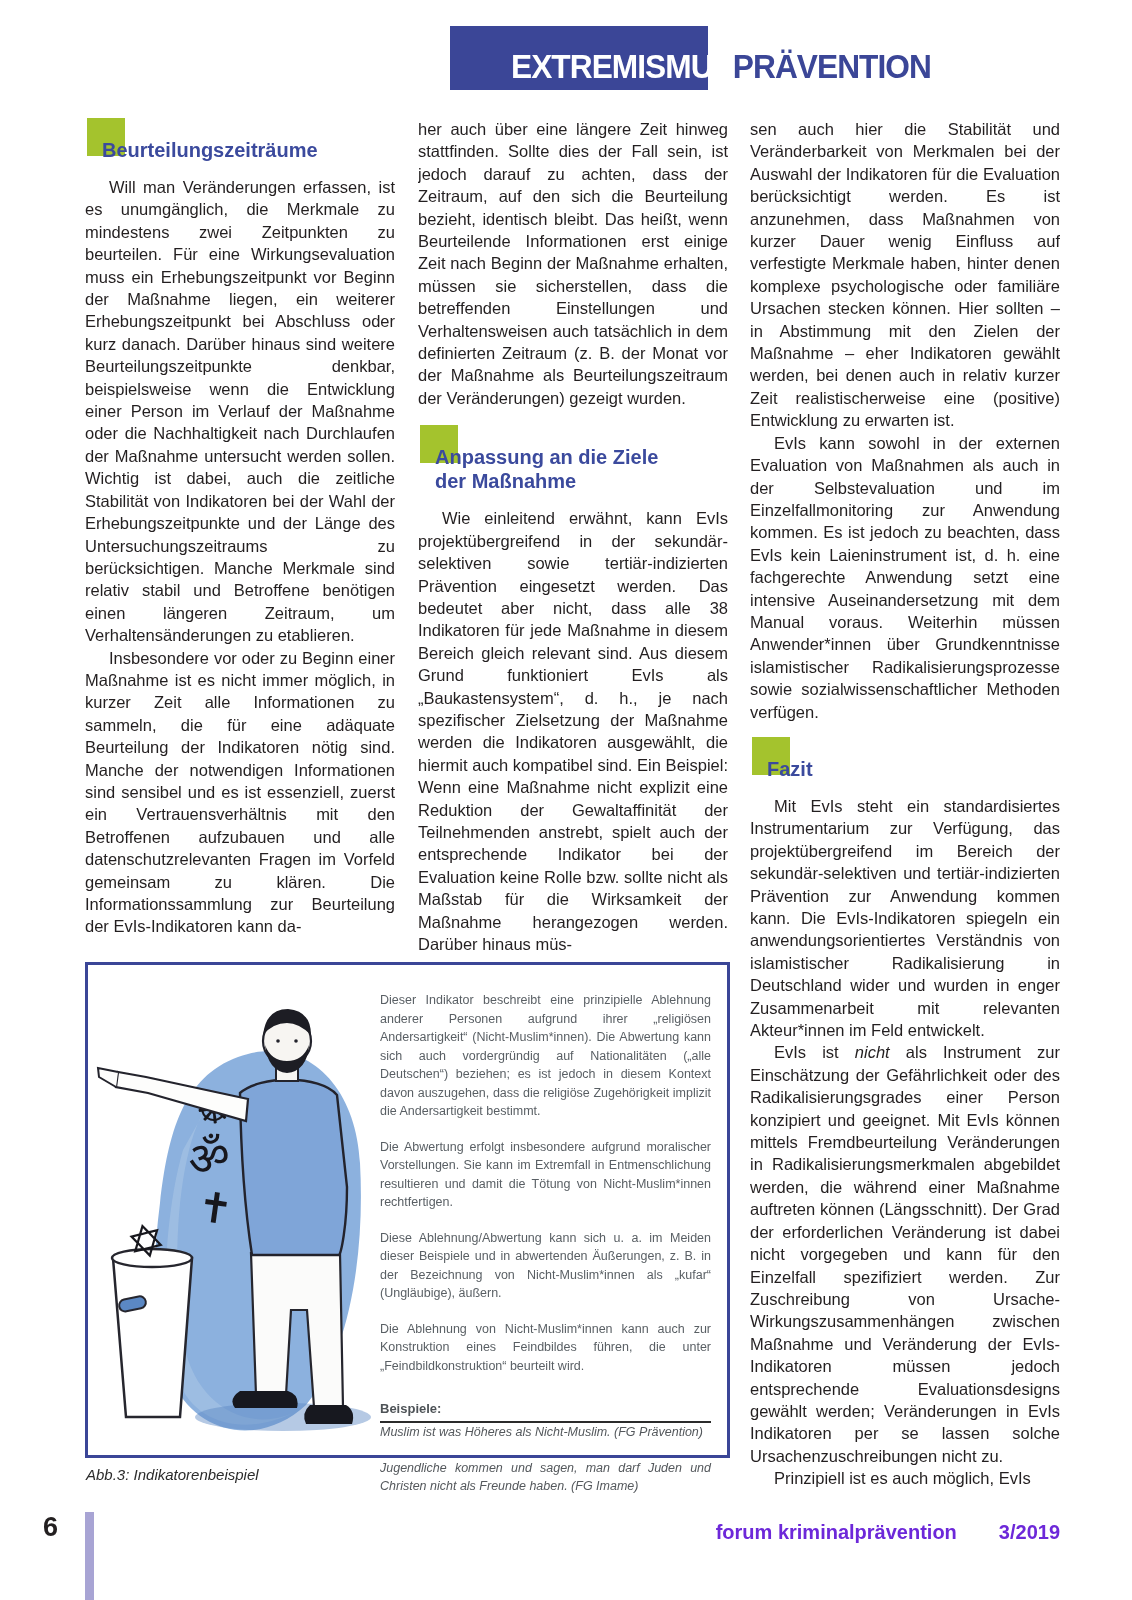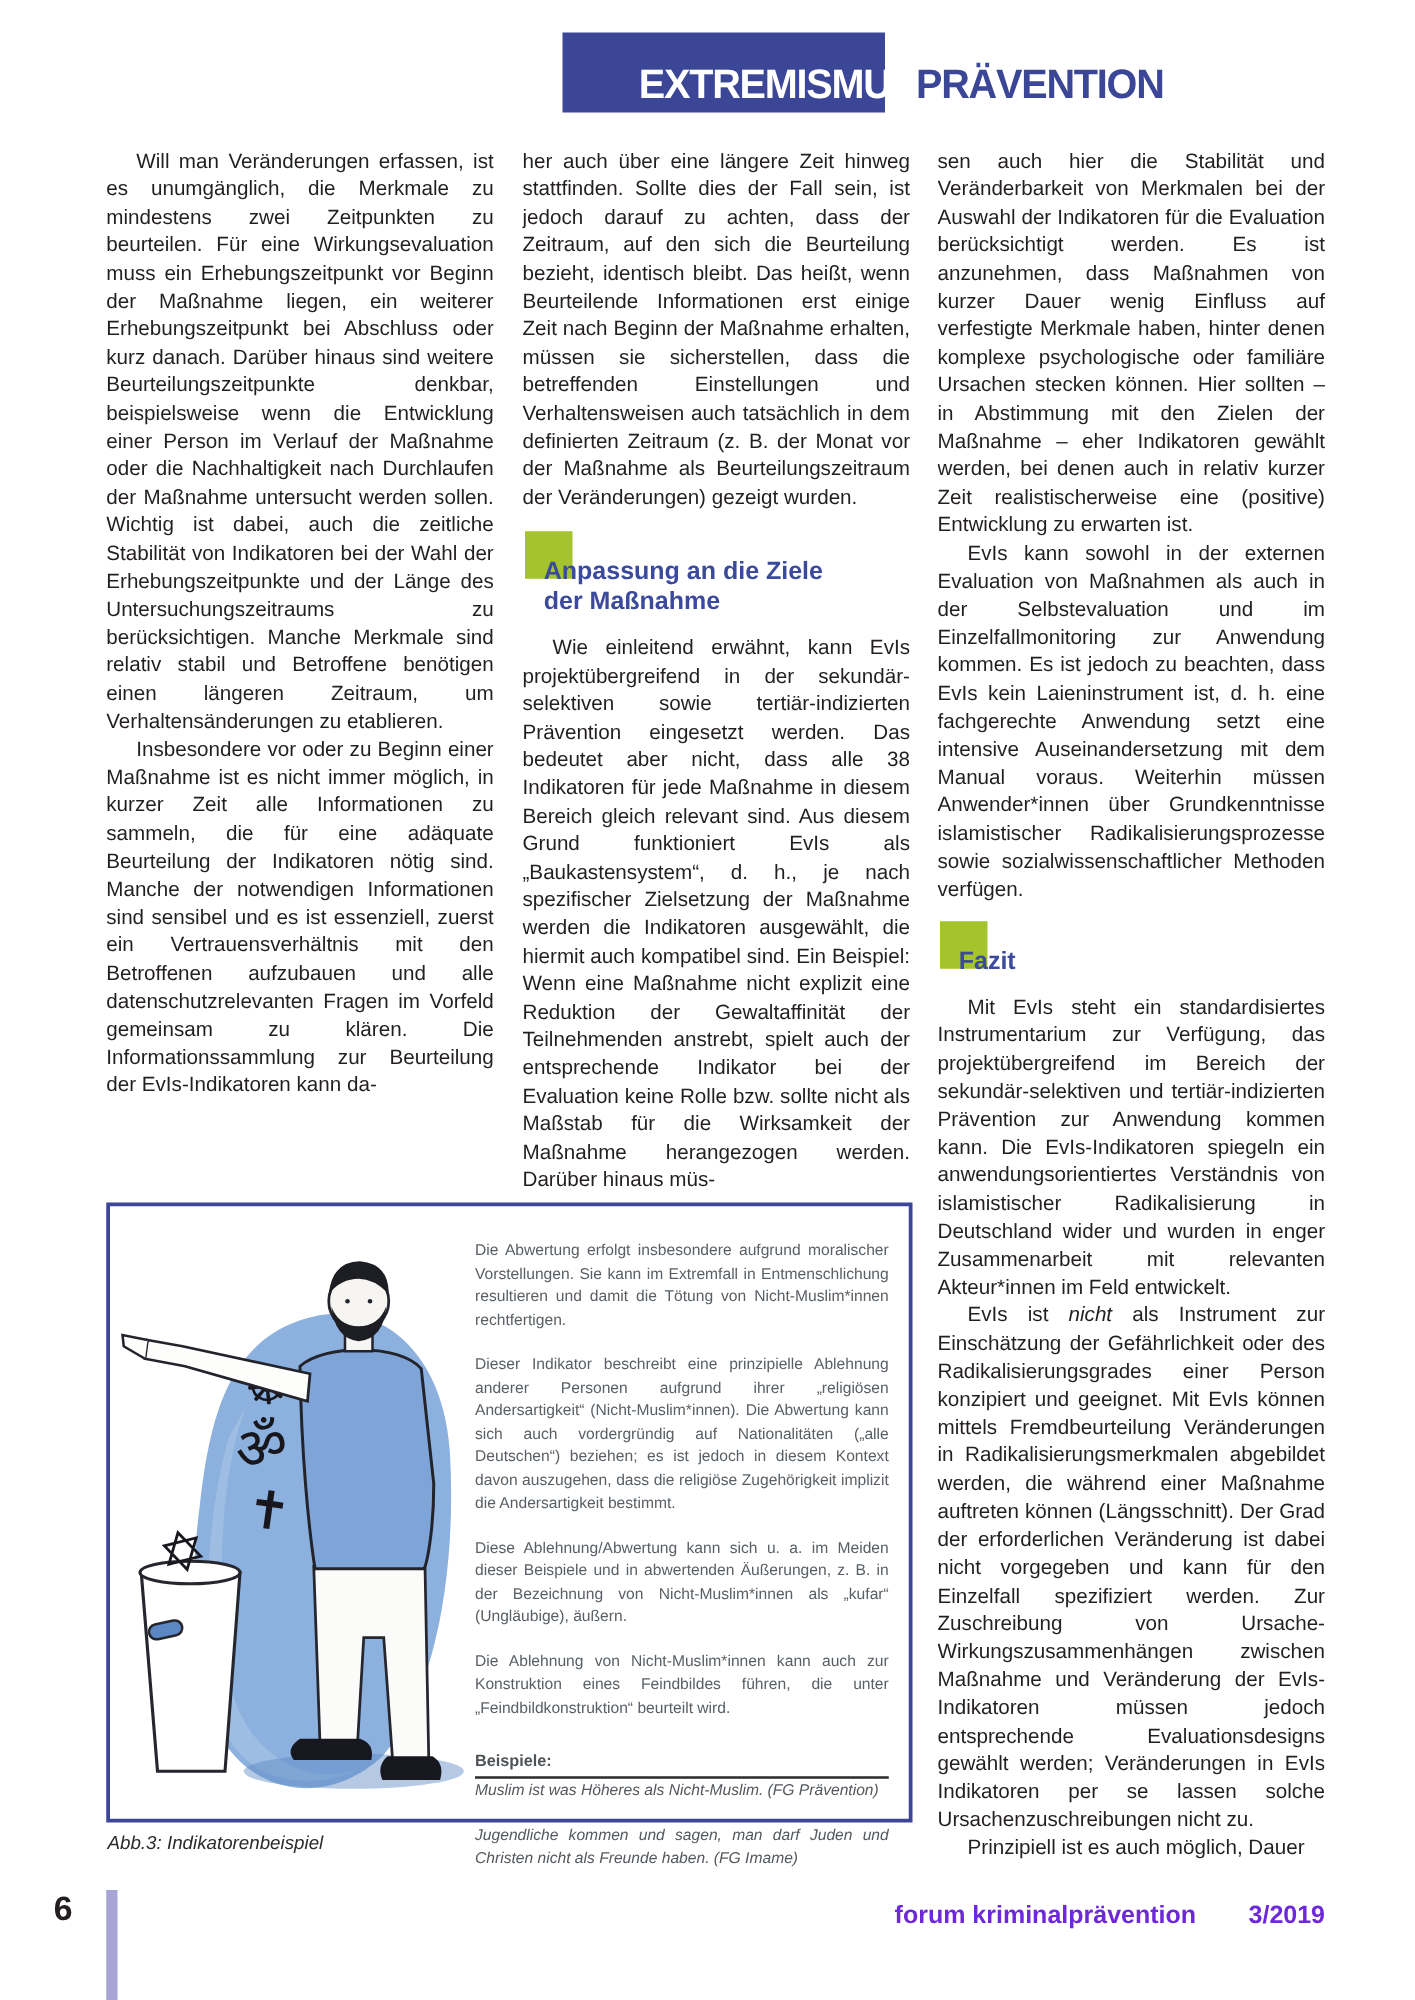--- a/index.html
+++ b/index.html
@@ -62,20 +62,24 @@
 <body>
 
 <div id="page">
 
   <div class="header-band"></div>
   <div class="page-title">
     <span class="t1">EXTREMISMUS</span><span class="t2">PRÄVENTION</span>
   </div>
 
   <div class="col" id="col1">
+    <div class="section-head">
+      <span class="green-sq"></span>
+      <h2>Beurteilungszeiträume</h2>
+    </div>
     <p>Will man Veränderungen erfassen, ist es unumgänglich, die Merkmale zu mindestens zwei Zeitpunkten zu beurteilen. Für eine Wirkungsevaluation muss ein Erhebungszeitpunkt vor Beginn der Maßnahme liegen, ein weiterer Erhebungszeitpunkt bei Abschluss oder kurz danach. Darüber hinaus sind weitere Beurteilungszeitpunkte denkbar, beispielsweise wenn die Entwicklung einer Person im Verlauf der Maßnahme oder die Nachhaltigkeit nach Durchlaufen der Maßnahme untersucht werden sollen. Wichtig ist dabei, auch die zeitliche Stabilität von Indikatoren bei der Wahl der Erhebungszeitpunkte und der Länge des Untersuchungszeitraums zu berücksichtigen. Manche Merkmale sind relativ stabil und Betroffene benötigen einen längeren Zeitraum, um Verhaltensänderungen zu etablieren.</p>
     <p>Insbesondere vor oder zu Beginn einer Maßnahme ist es nicht immer möglich, in kurzer Zeit alle Informationen zu sammeln, die für eine adäquate Beurteilung der Indikatoren nötig sind. Manche der notwendigen Informationen sind sensibel und es ist essenziell, zuerst ein Vertrauensverhältnis mit den Betroffenen aufzubauen und alle datenschutzrelevanten Fragen im Vorfeld gemeinsam zu klären. Die Informationssammlung zur Beurteilung der EvIs-Indikatoren kann da-</p>
   </div>
 
   <div class="col" id="col2">
     <p class="noindent">her auch über eine längere Zeit hinweg stattfinden. Sollte dies der Fall sein, ist jedoch darauf zu achten, dass der Zeitraum, auf den sich die Beurteilung bezieht, identisch bleibt. Das heißt, wenn Beurteilende Informationen erst einige Zeit nach Beginn der Maßnahme erhalten, müssen sie sicherstellen, dass die betreffenden Einstellungen und Verhaltensweisen auch tatsächlich in dem definierten Zeitraum (z. B. der Monat vor der Maßnahme als Beurteilungszeitraum der Veränderungen) gezeigt wurden.</p>
     <div class="section-head">
       <span class="green-sq"></span>
       <h2><span>Anpassung an die Ziele</span><br><span>der Maßnahme</span></h2>
     </div>
@@ -84,21 +88,21 @@
 
   <div class="col" id="col3">
     <p class="noindent">sen auch hier die Stabilität und Veränderbarkeit von Merkmalen bei der Auswahl der Indikatoren für die Evaluation berücksichtigt werden. Es ist anzunehmen, dass Maßnahmen von kurzer Dauer wenig Einfluss auf verfestigte Merkmale haben, hinter denen komplexe psychologische oder familiäre Ursachen stecken können. Hier sollten – in Abstimmung mit den Zielen der Maßnahme – eher Indikatoren gewählt werden, bei denen auch in relativ kurzer Zeit realistischerweise eine (positive) Entwicklung zu erwarten ist.</p>
     <p>EvIs kann sowohl in der externen Evaluation von Maßnahmen als auch in der Selbstevaluation und im Einzelfallmonitoring zur Anwendung kommen. Es ist jedoch zu beachten, dass EvIs kein Laieninstrument ist, d. h. eine fachgerechte Anwendung setzt eine intensive Auseinandersetzung mit dem Manual voraus. Weiterhin müssen Anwender*innen über Grundkenntnisse islamistischer Radikalisierungsprozesse sowie sozialwissenschaftlicher Methoden verfügen.</p>
     <div class="section-head">
       <span class="green-sq"></span>
       <h2>Fazit</h2>
     </div>
     <p>Mit EvIs steht ein standardisiertes Instrumentarium zur Verfügung, das projektübergreifend im Bereich der sekundär-selektiven und tertiär-indizierten Prävention zur Anwendung kommen kann. Die EvIs-Indikatoren spiegeln ein anwendungsorientiertes Verständnis von islamistischer Radikalisierung in Deutschland wider und wurden in enger Zusammenarbeit mit relevanten Akteur*innen im Feld entwickelt.</p>
     <p><span>EvIs ist </span><span class="em-italic">nicht</span><span> als Instrument zur Einschätzung der Gefährlichkeit oder des Radikalisierungsgrades einer Person konzipiert und geeignet. Mit EvIs können mittels Fremdbeurteilung Veränderungen in Radikalisierungsmerkmalen abgebildet werden, die während einer Maßnahme auftreten können (Längsschnitt). Der Grad der erforderlichen Veränderung ist dabei nicht vorgegeben und kann für den Einzelfall spezifiziert werden. Zur Zuschreibung von Ursache-Wirkungszusammenhängen zwischen Maßnahme und Veränderung der EvIs-Indikatoren müssen jedoch entsprechende Evaluationsdesigns gewählt werden; Veränderungen in EvIs Indikatoren per se lassen solche Ursachenzuschreibungen nicht zu.</span></p>
-    <p>Prinzipiell ist es auch möglich, Dauer</p>
+    <p>Prinzipiell ist es auch möglich, EvIs</p>
   </div>
 
   <div class="figure-box">
     <div class="fig-illustration">
       <svg width="288" height="490" viewBox="0 0 288 490">
 
         <path d="M150,92 C215,68 268,118 272,198 C277,288 262,388 218,440 C172,482 112,470 86,420 C62,372 64,300 72,238 C80,168 95,112 150,92 Z" fill="#6f9ed6" opacity="0.8"></path>
         <path d="M120,140 C90,180 82,300 96,380 C108,440 160,468 205,448 C160,470 108,462 90,415 C70,365 76,250 95,185 Z" fill="#a9c4e4" opacity="0.6"></path>
         <ellipse cx="195" cy="452" rx="88" ry="14" fill="#5b88c4" opacity="0.45"></ellipse>
 
@@ -128,22 +132,22 @@
           <rect x="188" y="96" width="22" height="20" fill="#f7f5f2" stroke="#23232c" stroke-width="2"></rect>
           <circle cx="199" cy="76" r="24" fill="#f7f5f2" stroke="#23232c" stroke-width="2.2"></circle>
           <path d="M175,70 Q178,44 200,44 Q223,46 223,70 Q211,58 199,58 Q185,58 175,70 Z" fill="#1d1d24"></path>
           <path d="M177,80 Q180,106 199,108 Q219,106 221,80 Q215,96 199,96 Q183,96 177,80 Z" fill="#1d1d24"></path>
           <circle cx="190" cy="76" r="1.8" fill="#23232c"></circle>
           <circle cx="208" cy="76" r="1.8" fill="#23232c"></circle>
         </g>
       </svg>
     </div>
     <div class="fig-text">
+      <p>Dieser Indikator beschreibt eine prinzipielle Ablehnung anderer Personen aufgrund ihrer „religiösen Andersartigkeit“ (Nicht-Muslim*innen). Die Abwertung kann sich auch vordergründig auf Nationalitäten („alle Deutschen“) beziehen; es ist jedoch in diesem Kontext davon auszugehen, dass die religiöse Zugehörigkeit implizit die Andersartigkeit bestimmt.</p>
       <p>Die Abwertung erfolgt insbesondere aufgrund moralischer Vorstellungen. Sie kann im Extremfall in Entmenschlichung resultieren und damit die Tötung von Nicht-Muslim*innen rechtfertigen.</p>
-      <p>Dieser Indikator beschreibt eine prinzipielle Ablehnung anderer Personen aufgrund ihrer „religiösen Andersartigkeit“ (Nicht-Muslim*innen). Die Abwertung kann sich auch vordergründig auf Nationalitäten („alle Deutschen“) beziehen; es ist jedoch in diesem Kontext davon auszugehen, dass die religiöse Zugehörigkeit implizit die Andersartigkeit bestimmt.</p>
       <p>Diese Ablehnung/Abwertung kann sich u. a. im Meiden dieser Beispiele und in abwertenden Äußerungen, z. B. in der Bezeichnung von Nicht-Muslim*innen als „kufar“ (Ungläubige), äußern.</p>
       <p>Die Ablehnung von Nicht-Muslim*innen kann auch zur Konstruktion eines Feindbildes führen, die unter „Feindbildkonstruktion“ beurteilt wird.</p>
       <div class="beispiele">Beispiele:</div>
       <p class="example">Muslim ist was Höheres als Nicht-Muslim. (FG Prävention)</p>
       <p class="example">Jugendliche kommen und sagen, man darf Juden und Christen nicht als Freunde haben. (FG Imame)</p>
     </div>
   </div>
 
   <div class="fig-caption">Abb.3: Indikatorenbeispiel</div>
 

